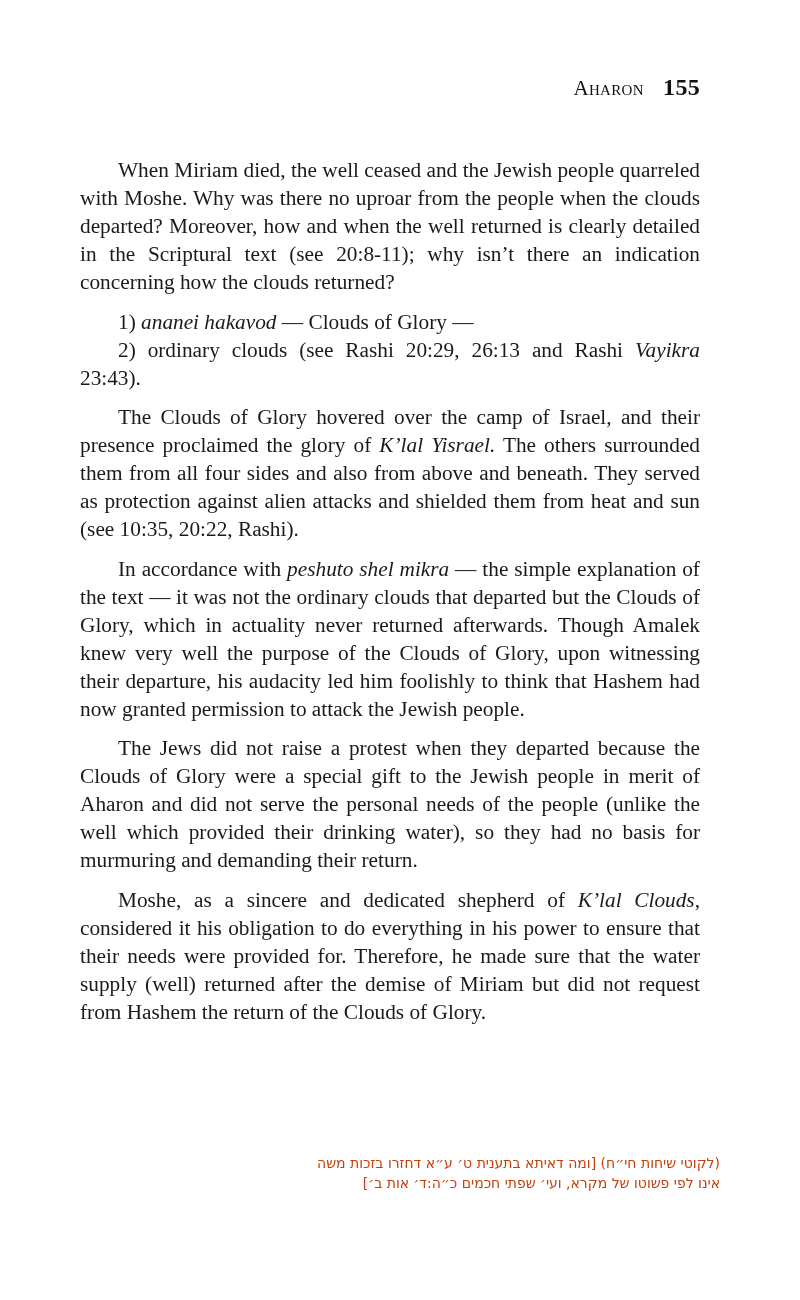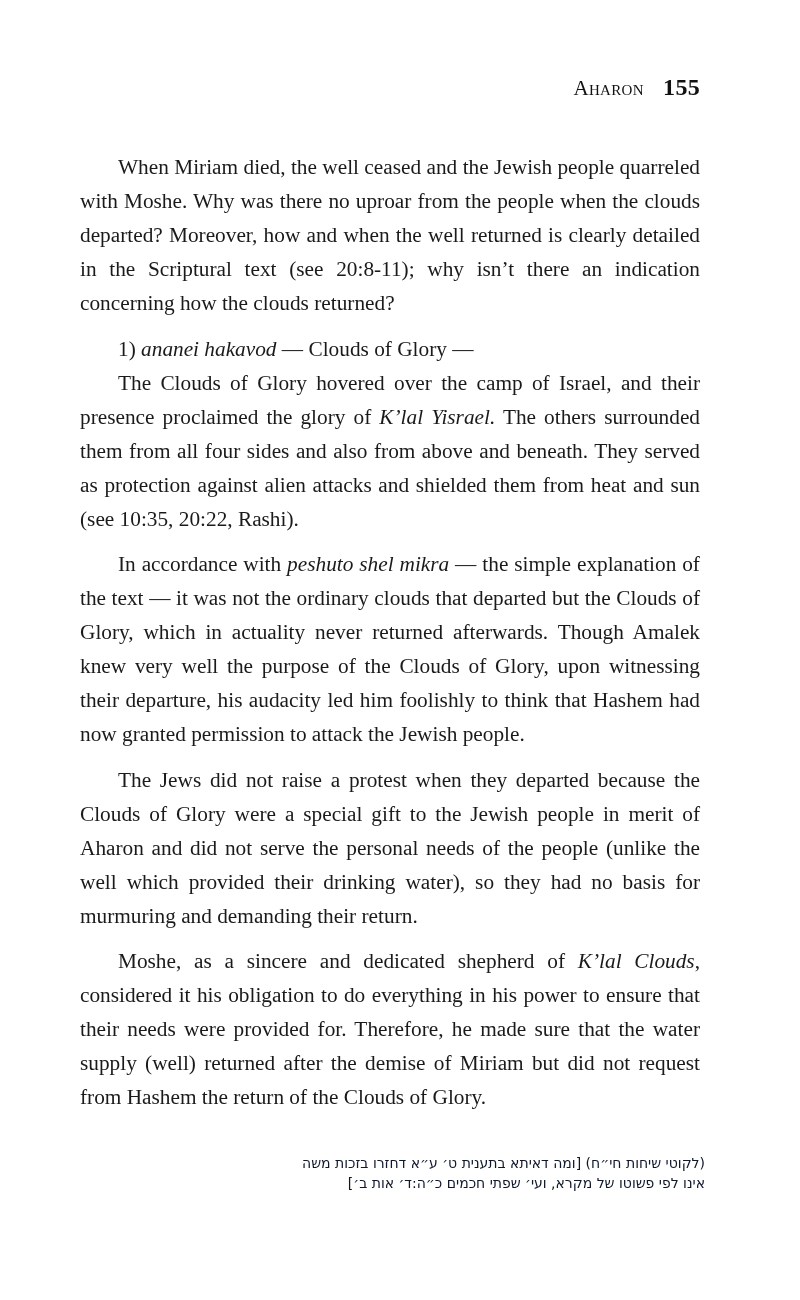--- a/index.html
+++ b/index.html
@@ -1,39 +1,40 @@
 <!DOCTYPE html>
 <html><head>
 <meta charset="utf-8">
 <style>
   html, body { margin: 0; padding: 0; background: #ffffff; }
   body { width: 800px; height: 1300px; position: relative; overflow: hidden; }
   .page { position: absolute; left: 80px; top: 0; width: 620px; color: #1a1a1a; font-family: "Liberation Serif", "DejaVu Serif", serif; }
   .running-head { position: absolute; top: 74px; right: 0; font-size: 20px; letter-spacing: 0.3px; color: #111; }
   .running-head .title { font-variant: small-caps; font-size: 21px; margin-right: 14px; }
   .running-head .folio { font-weight: bold; font-size: 24px; }
-  .body { position: absolute; top: 150px; left: 0; width: 620px; font-size: 21.3px; line-height: 34px; }
+  .body { position: absolute; top: 156px; left: 0; width: 620px; font-size: 21.3px; line-height: 28px; }
   .body p { margin: 0 0 11.5px 0; text-align: justify; text-indent: 38px; hyphens: manual; }
   .body p.list-first { margin-bottom: 0; }
   em { font-style: italic; }
-  .footnote { position: absolute; top: 1153px; right: 95px; width: 460px; direction: rtl; text-align: right; font-family: "DejaVu Sans", sans-serif; font-size: 14px; line-height: 20px; color: #0f172a; }
+  .footnote { position: absolute; top: 1153px; right: 80px; width: 460px; direction: rtl; text-align: right; font-family: "DejaVu Sans", sans-serif; font-size: 14px; line-height: 20px; color: #c2410c; }
   .footnote div { white-space: nowrap; }
 </style>
 </head>
 <body>
 
 <div class="page">
   <div class="running-head">
     <span class="title">Aharon</span>
     <span class="folio">155</span>
   </div>
 
   <div class="body">
     <p><span>When Miriam died, the well ceased and the Jewish people quarreled with Moshe. Why was there no uproar from the people when the clouds departed? Moreover, how and when the well returned is clearly detailed in the Scriptural text (see 20:8-11); why isn’t there an indication concerning how the clouds returned?</span></p>
     <p class="list-first"><span>1) </span><em>ananei hakavod</em><span> — Clouds of Glory —</span></p>
+    <p><span>2) ordinary clouds (see Rashi 20:29, 26:13 and Rashi </span><em>Vayikra</em><span> 23:43).</span></p>
     <p><span>The Clouds of Glory hovered over the camp of Israel, and their presence proclaimed the glory of </span><em>K’lal Yisrael.</em><span> The others surrounded them from all four sides and also from above and beneath. They served as protection against alien attacks and shielded them from heat and sun (see 10:35, 20:22, Rashi).</span></p>
     <p><span>In accordance with </span><em>peshuto shel mikra</em><span> — the simple explana­tion of the text — it was not the ordinary clouds that departed but the Clouds of Glory, which in actuality never returned af­terwards. Though Amalek knew very well the purpose of the Clouds of Glory, upon witnessing their departure, his audacity led him foolishly to think that Hashem had now granted per­mission to attack the Jewish people.</span></p>
     <p><span>The Jews did not raise a protest when they departed because the Clouds of Glory were a special gift to the Jewish people in merit of Aharon and did not serve the personal needs of the people (unlike the well which provided their drinking water), so they had no basis for murmuring and demanding their return.</span></p>
     <p><span>Moshe, as a sincere and dedicated shepherd of </span><em>K’lal Clouds</em><span>, considered it his obligation to do everything in his power to ensure that their needs were provided for. Therefore, he made sure that the water supply (well) returned after the demise of Miriam but did not request from Hashem the return of the Clouds of Glory.</span></p>
   </div>
 </div>
 
 <div class="footnote">
   <div>(לקוטי שיחות חי״ח) [ומה דאיתא בתענית ט׳ ע״א דחזרו בזכות משה</div>
   <div>אינו לפי פשוטו של מקרא, ועי׳ שפתי חכמים כ״ה:ד׳ אות ב׳]</div>

